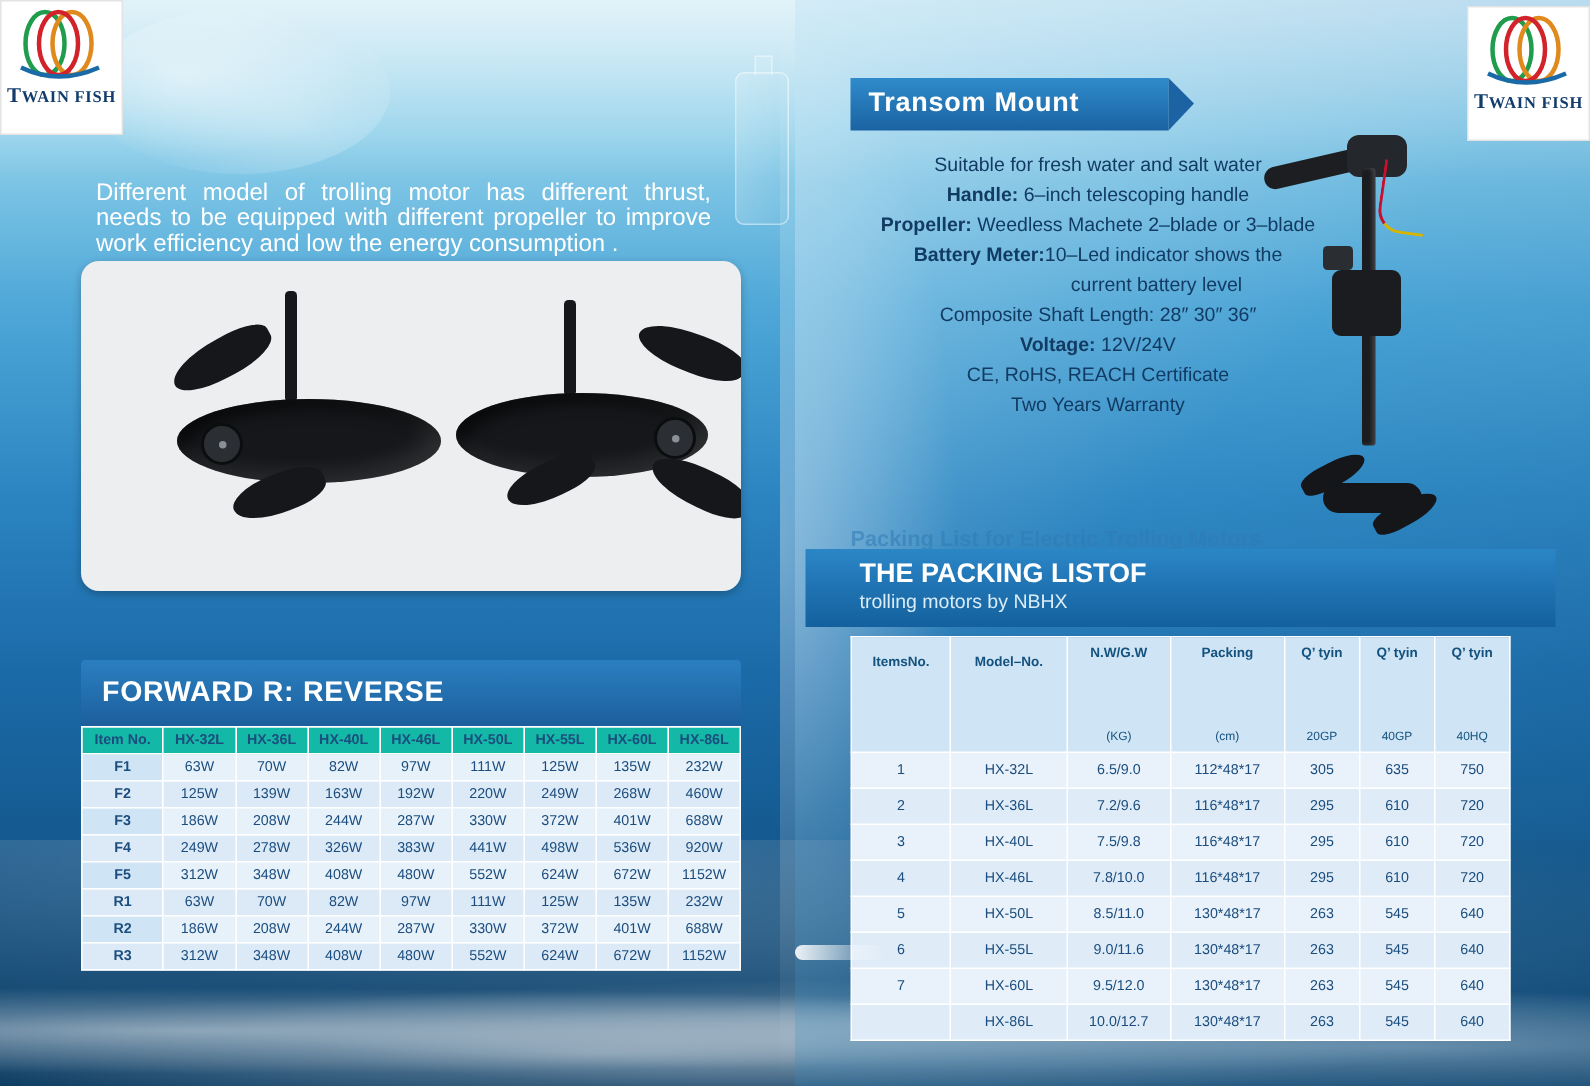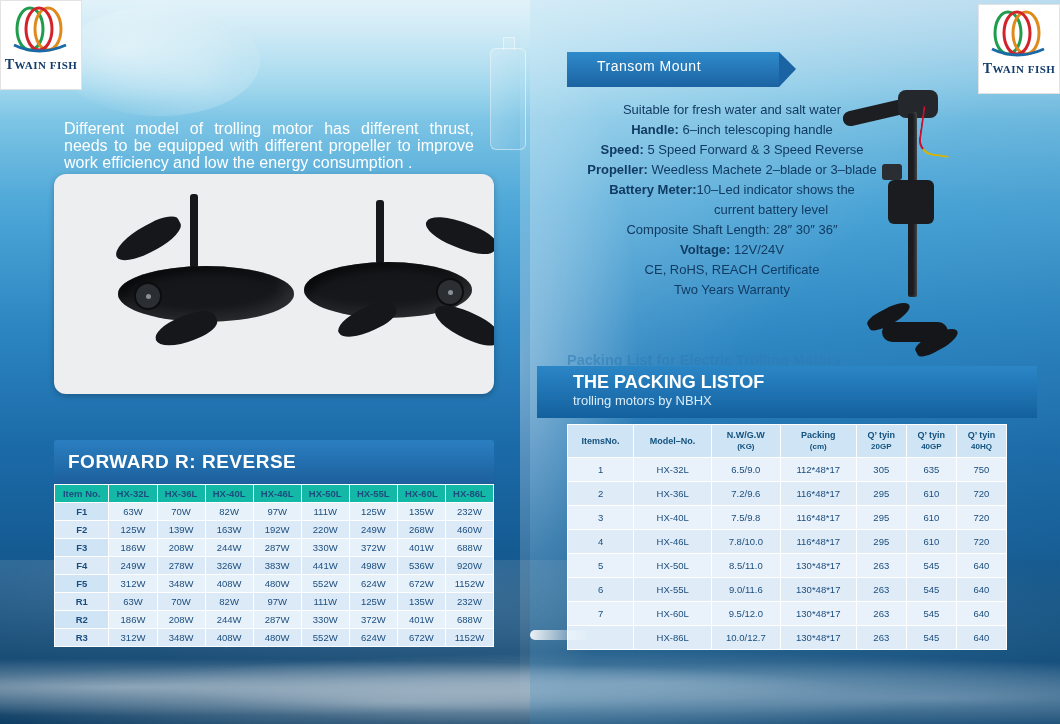--- a/index.html
+++ b/index.html
@@ -100,22 +100,22 @@
   table.grid tbody tr:nth-child(even) td{background:#dceaf7;}
   table.grid tbody td:first-child{background:#cfe4f4;font-weight:bold;}
 
   
   .tm-banner{
     position:absolute;left:567px;top:52px;width:212px;height:35px;
     background:linear-gradient(to bottom,#2f8bcb,#1b63a2);
   }
   .tm-banner:after{content:"";position:absolute;right:-17px;top:0;border-left:17px solid #1b63a2;
     border-top:17px solid transparent;border-bottom:18px solid transparent;}
-  .tm-banner span{color:#fff;font-size:14px;font-weight:normal;letter-spacing:.5px;
-    display:block;padding:6px 0 0 30px;}
+  .tm-banner span{color:#fff;font-size:18px;font-weight:bold;letter-spacing:.5px;
+    display:block;padding:6px 0 0 12px;}
   .spec{position:absolute;left:567px;top:100px;width:330px;color:#123b63;font-size:13px;line-height:20px;}
   .spec .row{white-space:nowrap;text-align:center;}
   .spec b{font-weight:bold;}
   .spec .indent{padding-left:78px;}
 
   
   .tm-art{position:absolute;left:836px;top:46px;width:150px;height:300px;}
   .tm-art .shaft{position:absolute;left:72px;top:66px;width:9px;height:185px;background:#1a1c20;border-radius:2px;
      box-shadow:inset -2px 0 3px rgba(255,255,255,.18);}
   .tm-art .tiller{position:absolute;left:6px;top:58px;width:78px;height:15px;background:#1c1e22;border-radius:8px;transform:rotate(-13deg);}
@@ -134,21 +134,21 @@
     position:absolute;left:537px;top:366px;width:500px;height:52px;
     background:linear-gradient(to bottom,#2b86c6,#14609e);
   }
   .pk-head .t1{color:#fff;font-size:18px;font-weight:bold;padding:6px 0 0 36px;}
   .pk-head .t2{color:#d9ecf8;font-size:13px;padding-left:36px;}
   .pk-wrap{position:absolute;left:567px;top:424px;width:440px;}
   table.pk{border-collapse:collapse;width:100%;border-radius:28px;}
   table.pk th{background:#cfe4f4;border:1px solid #fff;color:#13527f;font-size:9px;font-weight:bold;line-height:11px;padding:5px 2px;}
   table.pk td{border:1px solid #fff;background:#e9f2fa;color:#1b4d7e;font-size:9.5px;text-align:center;padding:6px 2px;}
   table.pk tbody tr:nth-child(even) td{background:#dfecf7;}
-  .sub{font-size:8px;font-weight:bold;}
+  .sub{font-size:8px;font-weight:normal;margin-top:44px;}
   .streak{position:absolute;left:530px;top:630px;width:60px;height:10px;
     background:linear-gradient(to right,rgba(255,255,255,.9),rgba(255,255,255,0));border-radius:5px;}
 </style>
 </head>
 <body>
 
 <div class="bg"></div>
 <div class="bg-topglow"></div>
 <div class="bg-waves"></div>
 <div class="bg-foam"></div>
@@ -320,21 +320,20 @@
   </table>
 </div>
 
 <div class="tm-banner">
   <span>Transom Mount</span>
 </div>
 
 <div class="spec">
   <div class="row"><span>Suitable for fresh water and salt water</span></div>
   <div class="row"><b>Handle:</b> <span>6–inch telescoping handle</span></div>
-  <div class="row"><b>Speed:</b> <span>5 Speed Forward &amp; 3 Speed Reverse</span></div>
   <div class="row"><b>Propeller:</b> <span>Weedless Machete 2–blade or  3–blade</span></div>
   <div class="row"><b>Battery Meter:</b><span>10–Led indicator shows the</span></div>
   <div class="row indent"><span>current battery level</span></div>
   <div class="row"><span>Composite Shaft Length: 28″    30″    36″</span></div>
   <div class="row"><b>Voltage:</b> <span>12V/24V</span></div>
   <div class="row"><span>CE, RoHS, REACH Certificate</span></div>
   <div class="row"><span>Two Years Warranty</span></div>
 </div>
 
 <div class="tm-art">

